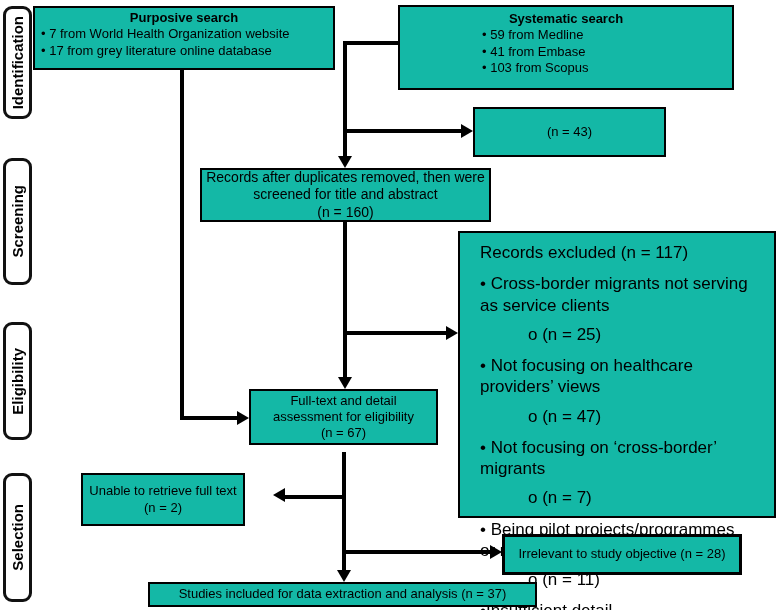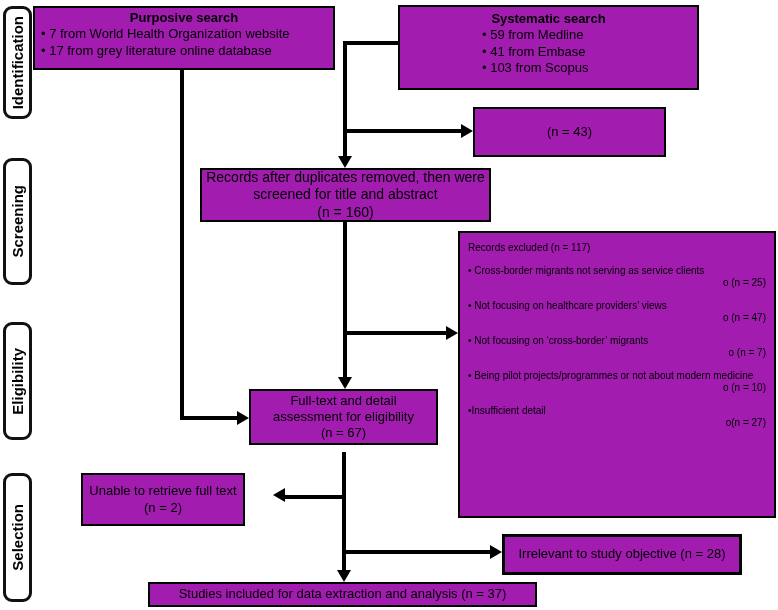--- a/index.html
+++ b/index.html
@@ -1,21 +1,21 @@
 <!DOCTYPE html>
 <html><head>
 <meta charset="utf-8">
 <style>
   html,body { margin:0; padding:0; background:#fff; }
   .canvas {
     position:relative; width:778px; height:610px; background:#fff;
     font-family:"Liberation Sans", sans-serif; color:#000; overflow:hidden;
   }
   .box {
-    position:absolute; border:2px solid #000; background:#a21caf;
+    position:absolute; border:2px solid #000; background:#14b8a6;
     box-sizing:border-box; font-size:13px; line-height:1.25;
   }
   .stage {
     position:absolute; left:3px; width:29px; border:3px solid #111;
     border-radius:9px; background:#fff; box-sizing:border-box;
     display:flex; align-items:center; justify-content:center;
   }
   .stage span {
     writing-mode:vertical-rl; transform:rotate(180deg);
     font-weight:bold; font-size:15px; white-space:nowrap;
@@ -26,27 +26,27 @@
     display:flex; flex-direction:column; align-items:center; justify-content:center;
     text-align:center;
   }
   .vline, .hline { position:absolute; background:#000; }
   .arr { position:absolute; width:0; height:0; }
   .arr.right { border-top:7px solid transparent; border-bottom:7px solid transparent; border-left:12px solid #000; }
   .arr.left  { border-top:7px solid transparent; border-bottom:7px solid transparent; border-right:12px solid #000; }
   .arr.down  { border-left:7px solid transparent; border-right:7px solid transparent; border-top:12px solid #000; }
 
   #purposive { left:33px; top:6px; width:302px; height:64px; padding:2px 6px; }
-  #systematic { left:398px; top:5px; width:301px; height:85px; padding:4px 6px; }
+  #systematic { left:398px; top:5px; width:336px; height:85px; padding:4px 6px; }
   #systematic .bullet-line { padding-left:76px; }
   #duplicates { left:473px; top:107px; width:193px; height:50px; }
   #screened { left:200px; top:168px; width:291px; height:54px; font-size:14px; }
-  #excluded { left:458px; top:231px; width:318px; height:287px; padding:9px 8px; font-size:10px; }
+  #excluded { left:458px; top:231px; width:318px; height:287px; padding:9px 20px; font-size:17px; }
   #excluded .reason { margin-top:10px; }
-  #excluded .sub { margin-top:0; margin-left:48px;text-align:right; }
+  #excluded .sub { margin-top:8px; margin-left:48px; }
   #fulltext { left:249px; top:389px; width:189px; height:56px; }
   #unable { left:81px; top:473px; width:164px; height:53px; }
   #irrelevant { left:502px; top:534px; width:240px; height:41px; border-width:3px; }
   #included { left:148px; top:582px; width:389px; height:25px; }
 
   #stage-identification { top:6px; height:113px; }
   #stage-screening { top:158px; height:127px; }
   #stage-eligibility { top:322px; height:118px; }
   #stage-selection { top:473px; height:129px; }
 </style>
@@ -93,21 +93,21 @@
 
   <div class="box" id="excluded">
     <div>Records excluded (n = 117)</div>
     <div class="reason">• Cross-border migrants not serving as service clients</div>
     <div class="sub">o (n = 25)</div>
     <div class="reason">• Not focusing on healthcare providers’ views</div>
     <div class="sub">o (n = 47)</div>
     <div class="reason">• Not focusing on ‘cross-border’ migrants</div>
     <div class="sub">o (n = 7)</div>
     <div class="reason">• Being pilot projects/programmes or not about modern medicine</div>
-    <div class="sub">o (n = 10)</div>
+    <div class="sub">o (n = 11)</div>
     <div class="reason">•Insufficient detail</div>
     <div class="sub">o(n = 27)</div>
   </div>
 
   <div class="box center-col" id="fulltext">
     <div>Full-text and detail</div>
     <div>assessment for eligibility</div>
     <div>(n = 67)</div>
   </div>
 

